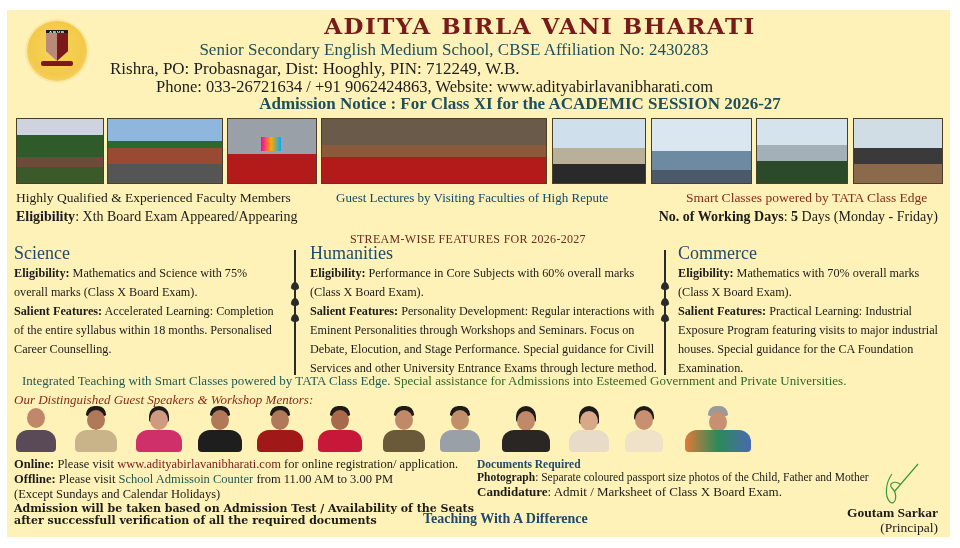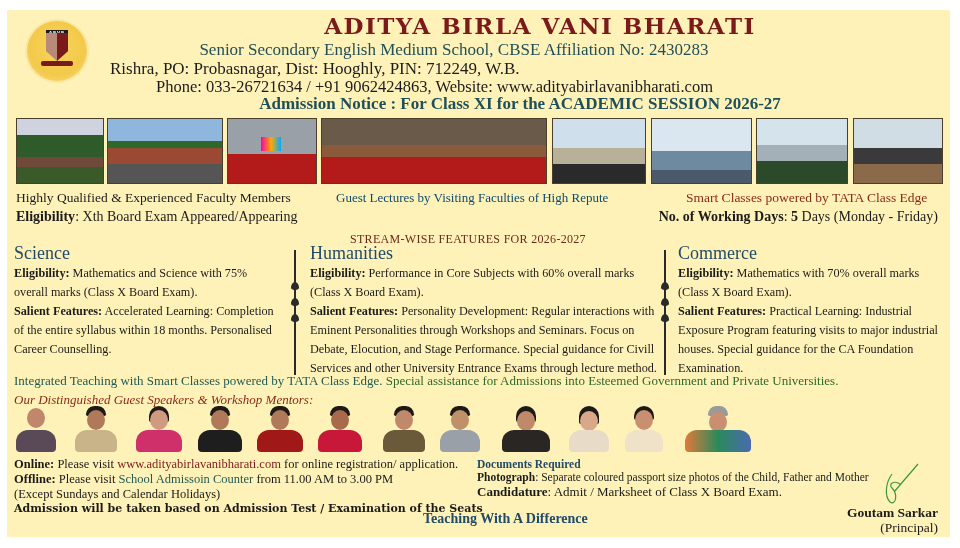--- a/index.html
+++ b/index.html
@@ -39,21 +39,21 @@
   .workdays { right:22px; top:209px; font-size:14px; text-align:left; }
 
   .stream-head { left:350px; top:232px; font-size:12px; color:#6a2a1a; letter-spacing:0.3px; }
   .stream-name { font-size:18px; color:#1f4a6a; }
   .col { font-size:12.2px; line-height:19px; }
   .col b { font-weight:bold; }
   .divider { width:8px; }
   .divider .line { position:absolute; left:3px; top:0; bottom:0; width:1.5px; background:#2a2a2a; }
   .divider .orn { position:absolute; left:0; width:8px; height:8px; background:#2a2a2a; border-radius:50% 50% 50% 50% / 70% 70% 30% 30%; }
 
-  .integrated { left:14px; top:373px; font-size:13px; color:#1f5a55; }
+  .integrated { left:22px; top:373px; font-size:13px; color:#1f5a55; }
   .integrated .green { color:#2f6a2a; }
   .mentors-title { left:14px; top:392px; font-size:13px; font-style:italic; color:#8a2a1a; }
 
   .mentor { top:406px; height:46px; border-radius:45% 45% 4px 4px; overflow:hidden; }
   .mentor .head { position:absolute; left:50%; top:2px; width:18px; height:20px; margin-left:-9px; border-radius:50%; background:#b07a5a; }
   .mentor .hair { position:absolute; left:50%; top:0px; width:20px; height:10px; margin-left:-10px; border-radius:10px 10px 2px 2px; background:#1e1a18; }
   .mentor .body { position:absolute; left:0; right:0; bottom:0; height:22px; border-radius:12px 12px 0 0; }
 
   .online { left:14px; top:457px; font-size:12.5px; line-height:15px; }
   .online .link { color:#7a1a1a;text-align:center; }
@@ -210,21 +210,22 @@
     <div class="head" style="top:6px;background:#c89070"></div>
     <div class="body" style="background:linear-gradient(90deg,#e07a3a,#2a8a5a,#4a6ab0)"></div>
   </div>
 
 <div class="abs online">
   <div><b>Online:</b><span> Please visit </span><span class="link">www.adityabirlavanibharati.com</span><span> for online registration/ application.</span></div>
   <div><b>Offline:</b><span> Please visit </span><span class="counter">School Admissoin Counter</span><span> from 11.00 AM to 3.00 PM</span></div>
   <div>(Except Sundays and Calendar Holidays)</div>
 </div>
 <div class="abs admit-note">
-  <div>Admission will be taken based on Admission Test / Examination of  the Seats</div>
+  <div>Admission will be taken based on Admission Test / Availability of  the Seats</div>
+  <div>after successfull verification of  all the required documents</div>
 </div>
 
 <div class="abs docs">
   <div class="dh">Documents Required</div>
   <div><b>Photograph</b><span>: Separate coloured passport size photos of  the Child, Father and Mother</span></div>
   <div class="row2"><b>Candidature</b><span>: Admit / Marksheet of  Class X Board Exam.</span></div>
 </div>
 <div class="abs tagline">Teaching With A Difference</div>
 
 <svg class="abs signature" viewBox="0 0 40 45">

